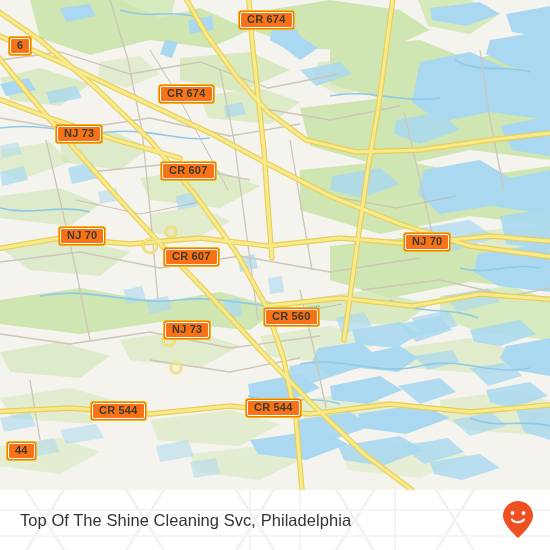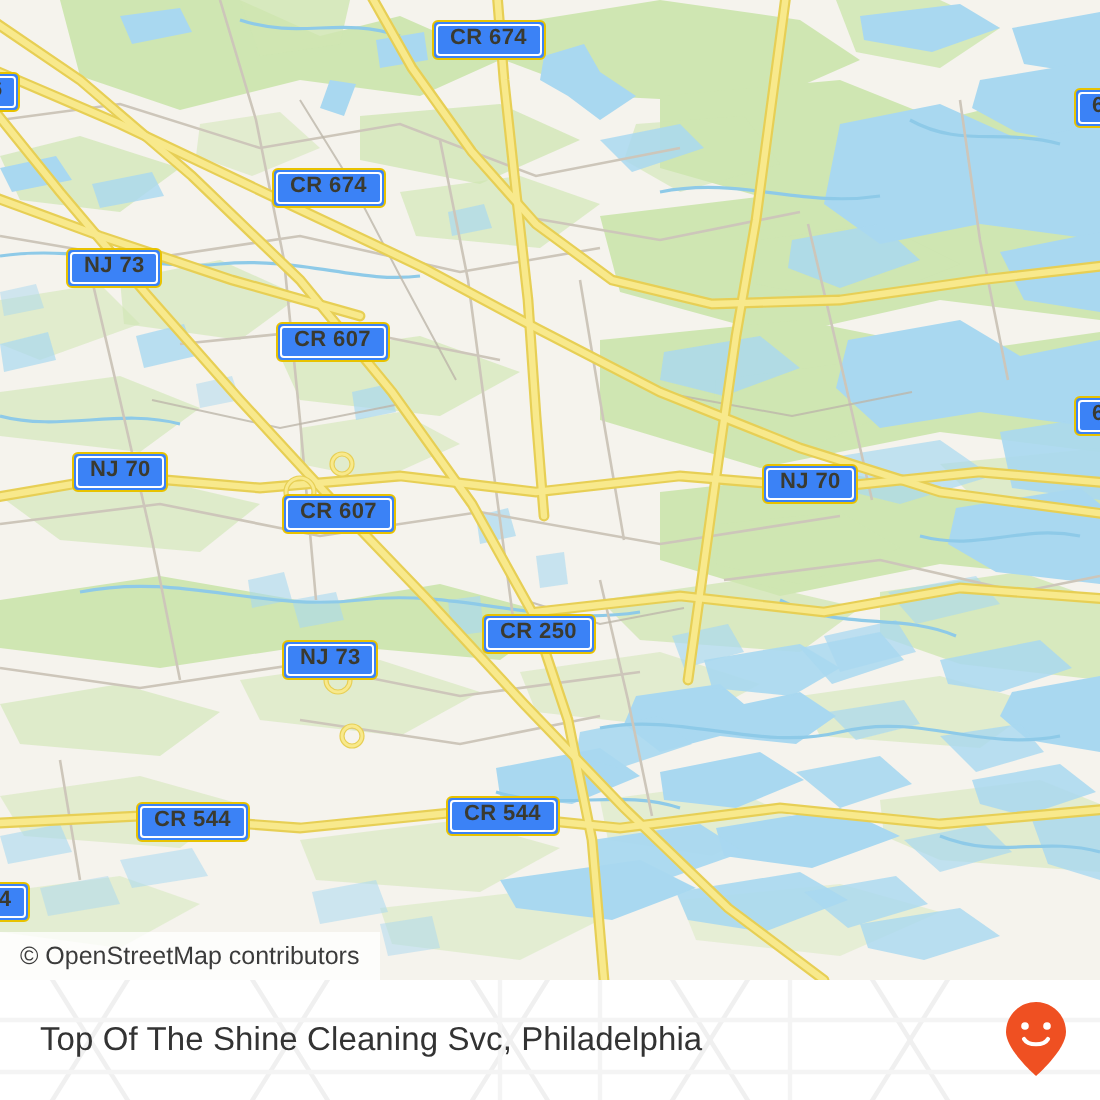--- a/index.html
+++ b/index.html
@@ -24,26 +24,27 @@
     left: 0; top: 0;
     width: 550px; height: 490px;
     background: #f2efe9;
     overflow: hidden;
   }
   #map svg { display: block; }
 
   
   .shield {
     position: absolute;
-    background: #3b82f6;
+    background: #f97316;
     border: 1px solid #e8c200;
     border-radius: 3px;
     padding: 1px;
     box-shadow: 0 0 0 0 rgba(0,0,0,0);
     white-space: nowrap;
+    margin-left: 22px;
   }
   .shield .inner {
     border: 1.5px solid #ffffff;
     border-radius: 2px;
     padding: 1px 6px 2px 6px;
     font-size: 11px;
     font-weight: bold;
     color: #3a3a30;
     line-height: 11px;
     letter-spacing: .2px;
@@ -360,21 +361,21 @@
     <div class="shield" style="left:36px;  top:226px;">
         <div class="inner">NJ 70</div>
       </div>
     <div class="shield" style="left:141px; top:247px;">
         <div class="inner">CR 607</div>
       </div>
     <div class="shield" style="left:381px; top:232px;">
         <div class="inner">NJ 70</div>
       </div>
     <div class="shield" style="left:241px; top:307px;">
-        <div class="inner">CR 250</div>
+        <div class="inner">CR 560</div>
       </div>
     <div class="shield" style="left:141px; top:320px;">
         <div class="inner">NJ 73</div>
       </div>
     <div class="shield" style="left:68px;  top:401px;">
         <div class="inner">CR 544</div>
       </div>
     <div class="shield" style="left:223px; top:398px;">
         <div class="inner">CR 544</div>
       </div>
@@ -382,23 +383,20 @@
         <div class="inner">44</div>
       </div>
     <div class="shield" style="left:537px; top:44px;">
         <div class="inner">6</div>
       </div>
     <div class="shield" style="left:537px; top:198px;">
         <div class="inner">6</div>
       </div>
 
 
-    <div id="osm-bar">
-      <span>© OpenStreetMap contributors</span>
-    </div>
   </div>
 
   <div id="footer">
     <svg id="footer-watermark" width="550" height="60" viewBox="0 0 550 60">
       <g stroke="#f0f0f0" stroke-width="2.2" fill="none">
         <path d="M20,-10 L70,70"></path>
         <path d="M70,-10 L20,70"></path>
         <path d="M120,-10 L170,70"></path>
         <path d="M170,-10 L120,70"></path>
         <path d="M230,-10 L280,70"></path>

